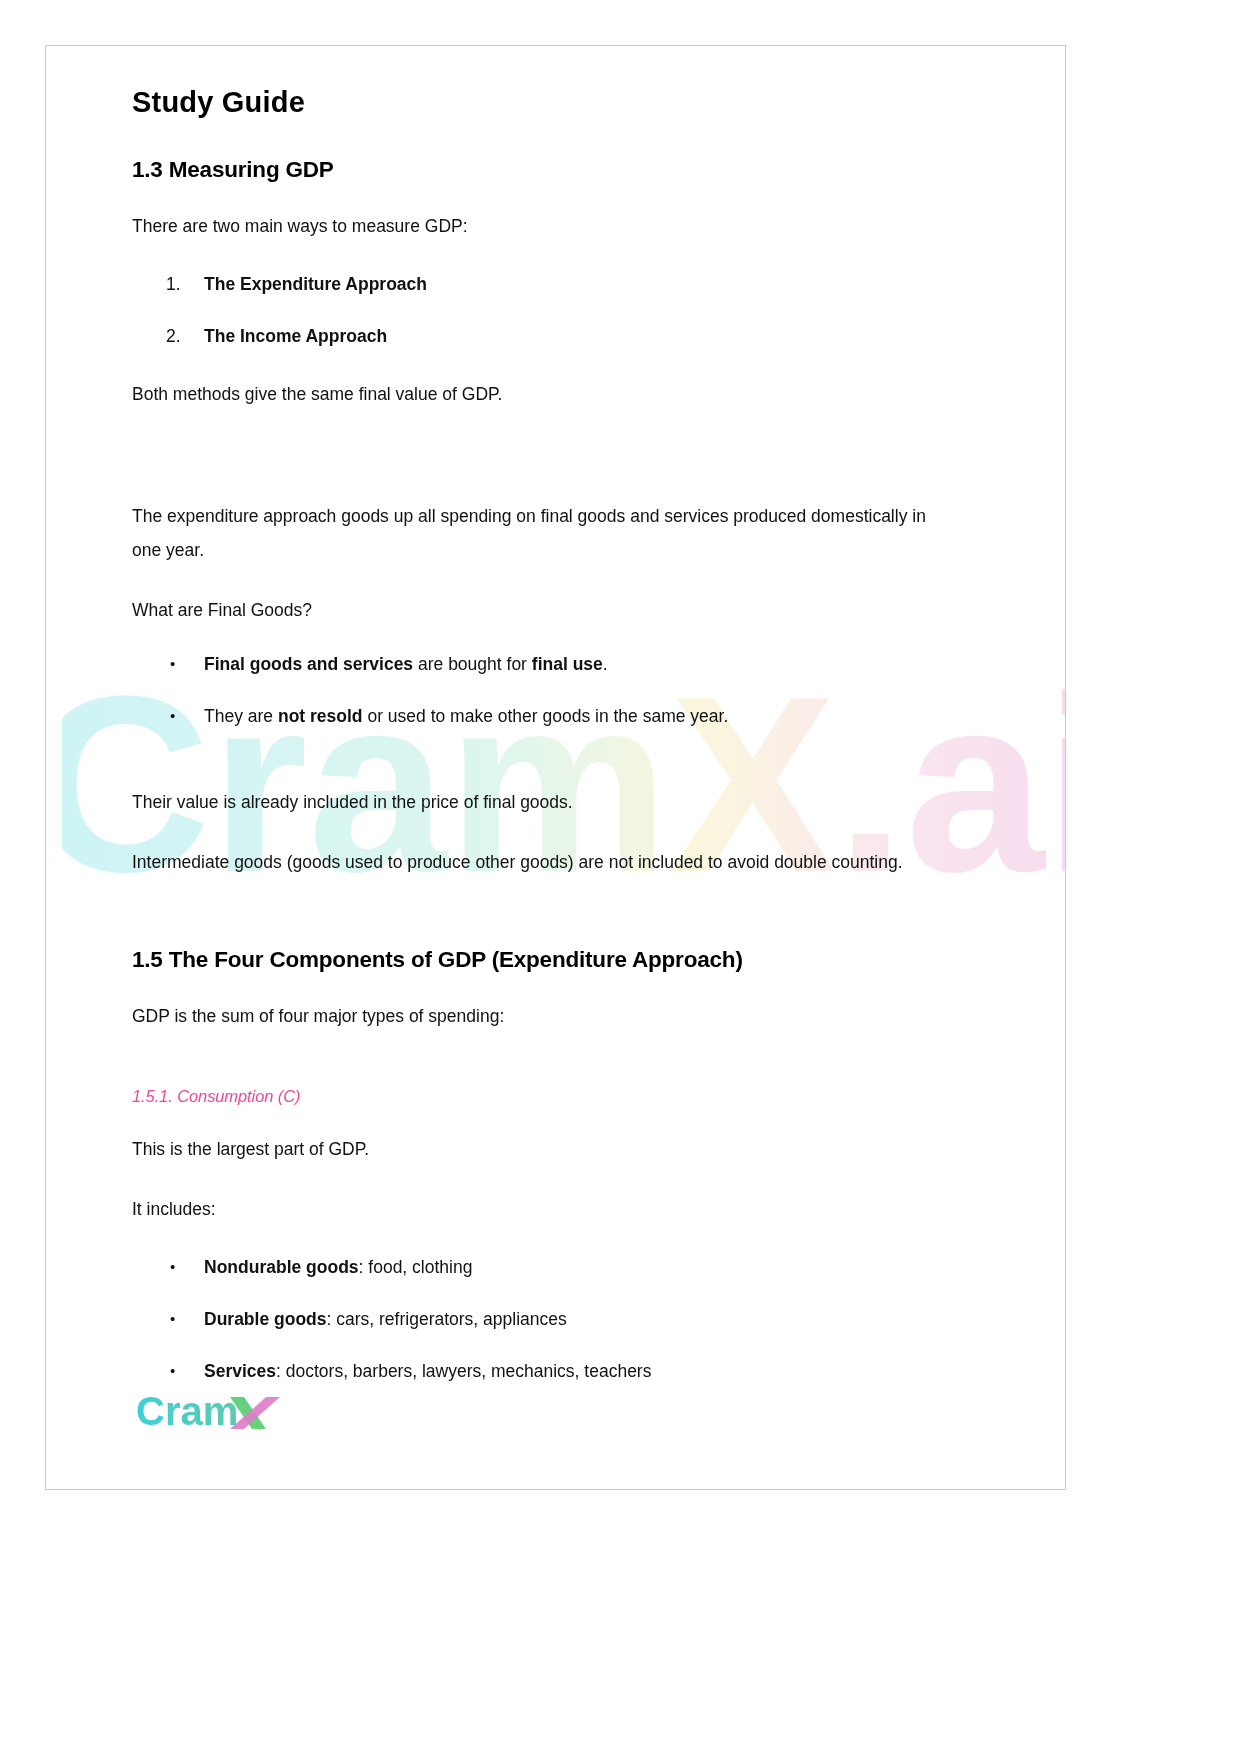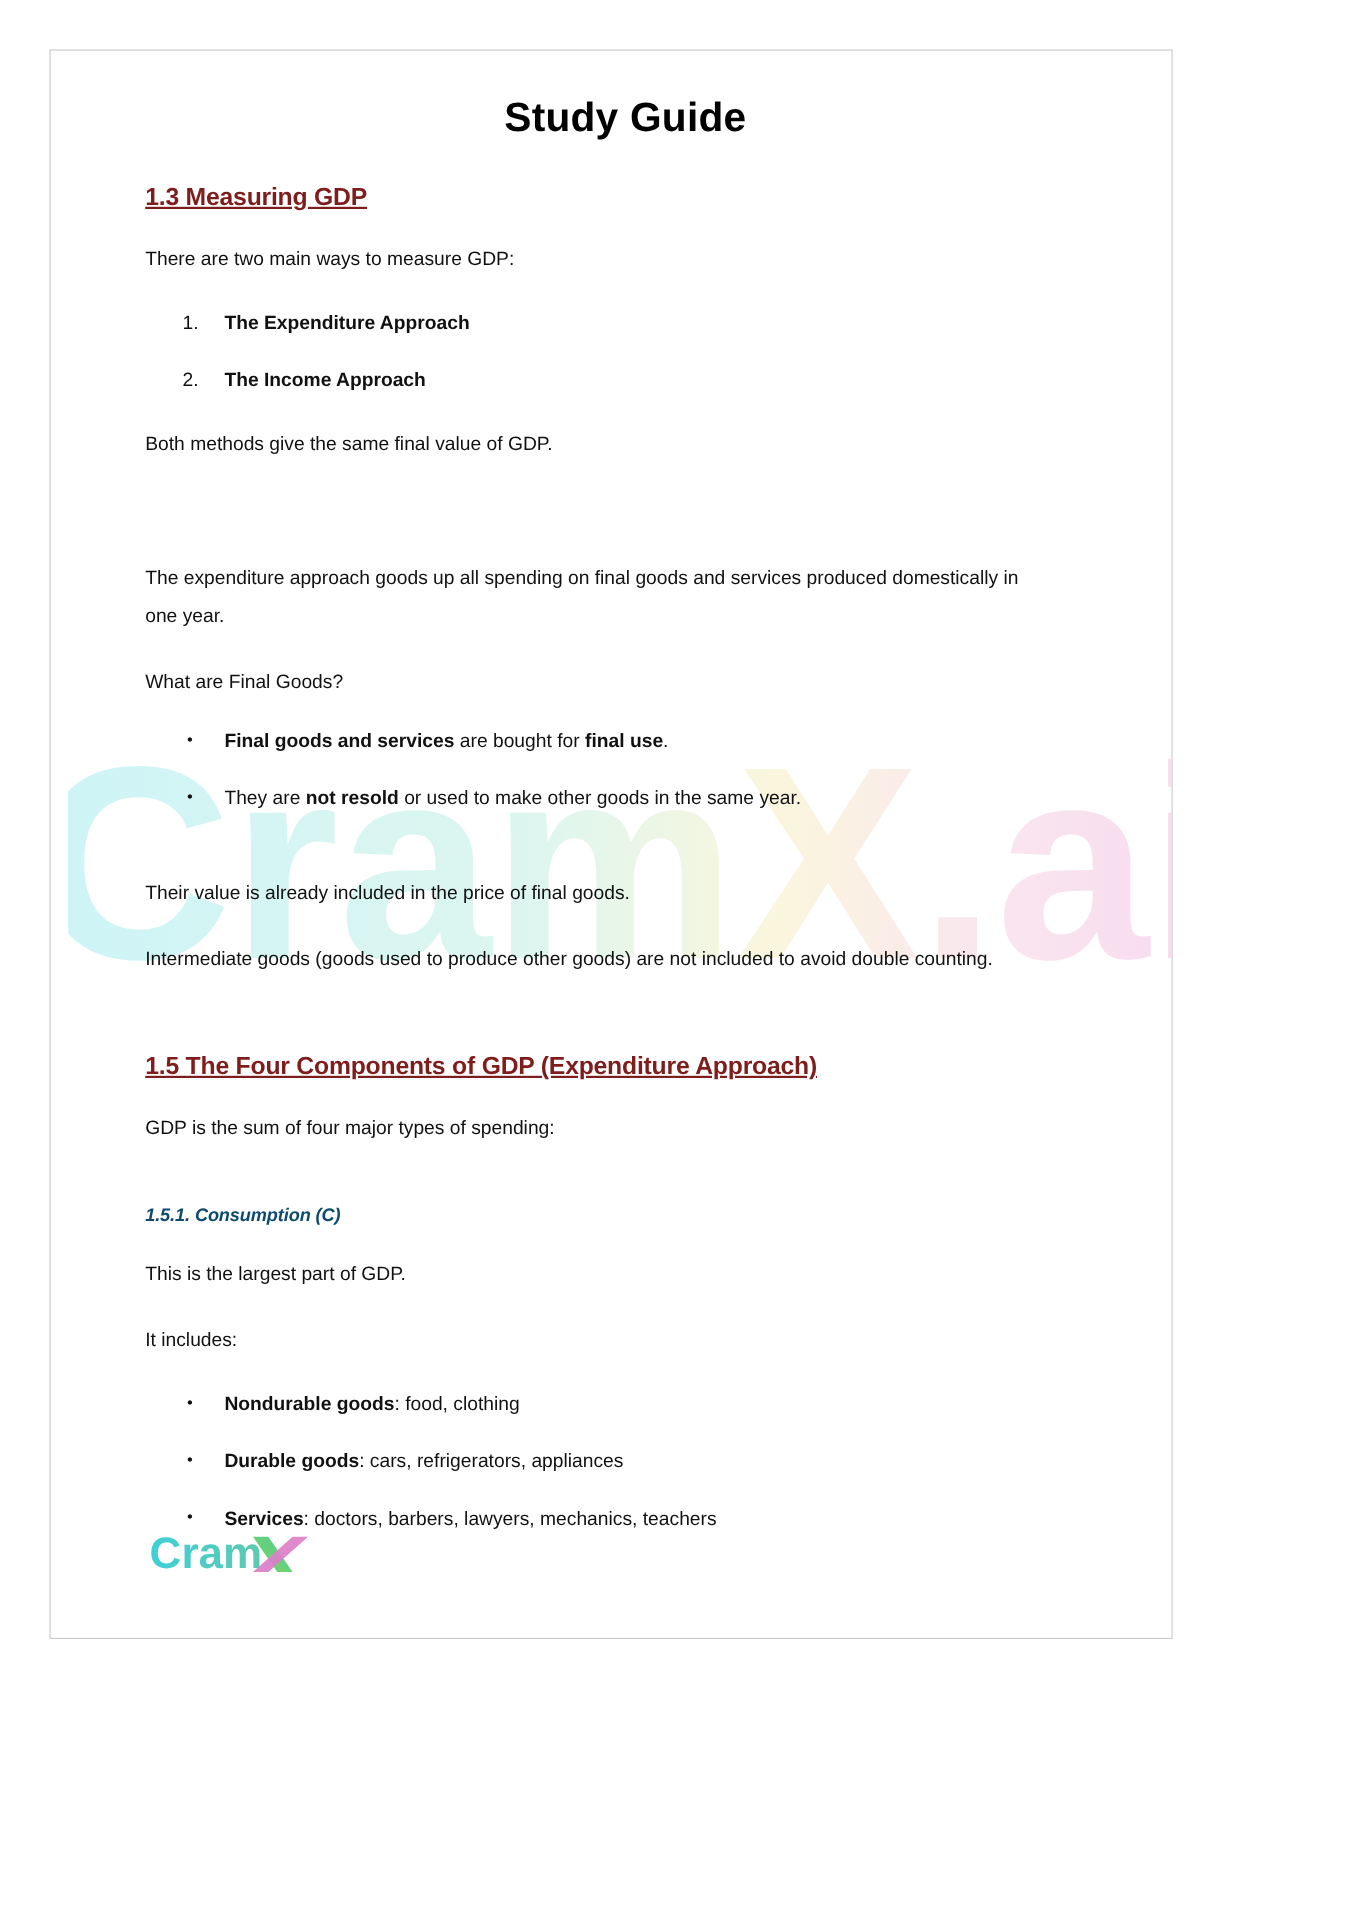--- a/index.html
+++ b/index.html
@@ -32,44 +32,43 @@
     position: absolute;
     left: 16px; top: 610px;
     width: 1021px; height: 320px;
     z-index: 1;
     pointer-events: none;
   }
   .watermark svg { display: block; width: 100%; height: 100%; }
 
   
   .doc-header {
-    text-align: center;
-    font-size: 37px;
+    text-align: left;
+    font-size: 29px;
     font-weight: bold;
     color: #000;
     letter-spacing: 0.2px;
     margin: 0 0 38px 0;
     padding-right: 4px;
   }
 
   
   h2.sec {
     font-size: 22.5px;
     font-weight: bold;
-    color: #7f1d1d;
+    color: #000000;
     margin: 0 0 26px 0;
     letter-spacing: -0.2px;
     font-stretch: condensed;
-    text-decoration: underline;
   }
   h3.subsec {
     font-size: 16.5px;
-    font-weight: bold;
+    font-weight: normal;
     font-style: italic;
-    color: #0c4a6e;
+    color: #ec4899;
     margin: 0 0 26px 0;
     letter-spacing: -0.1px;
   }
 
   
   p.body {
     font-size: 17.5px;
     line-height: 34px;
     color: #111;
     margin: 0 0 26px 0;

